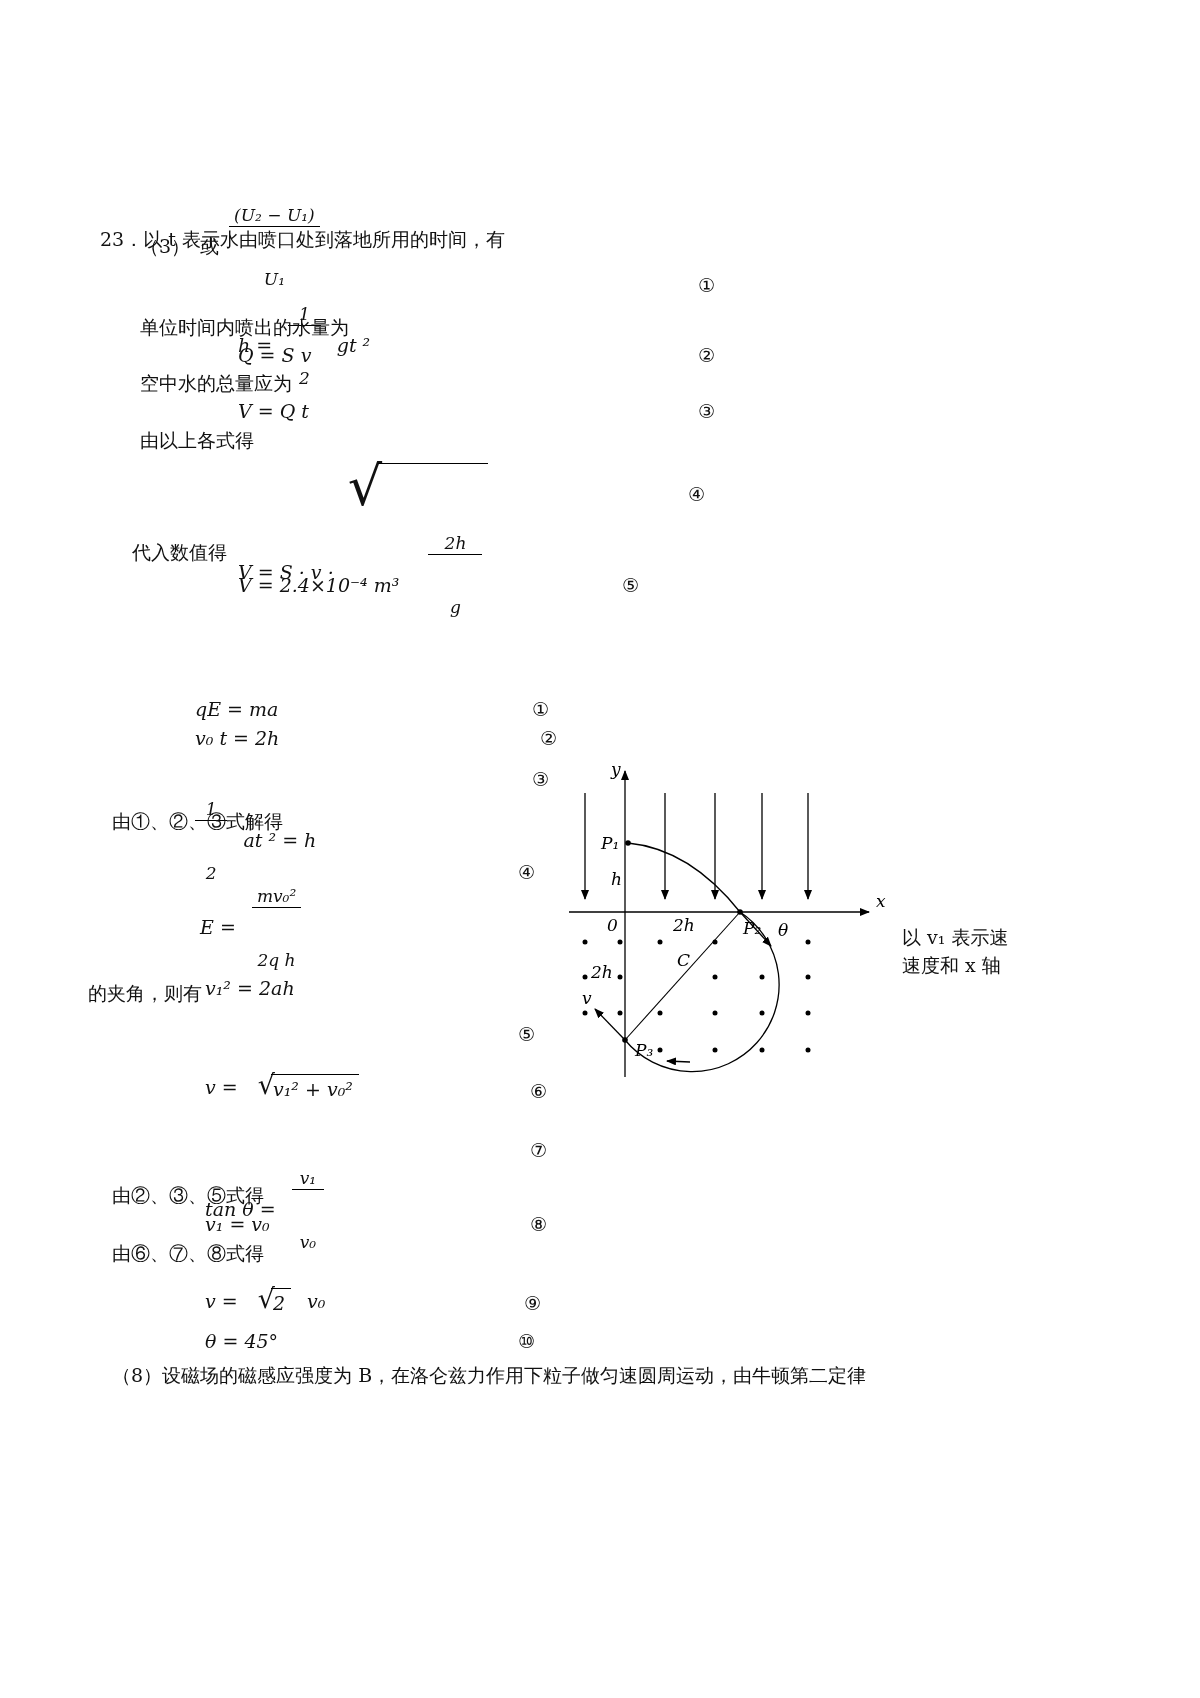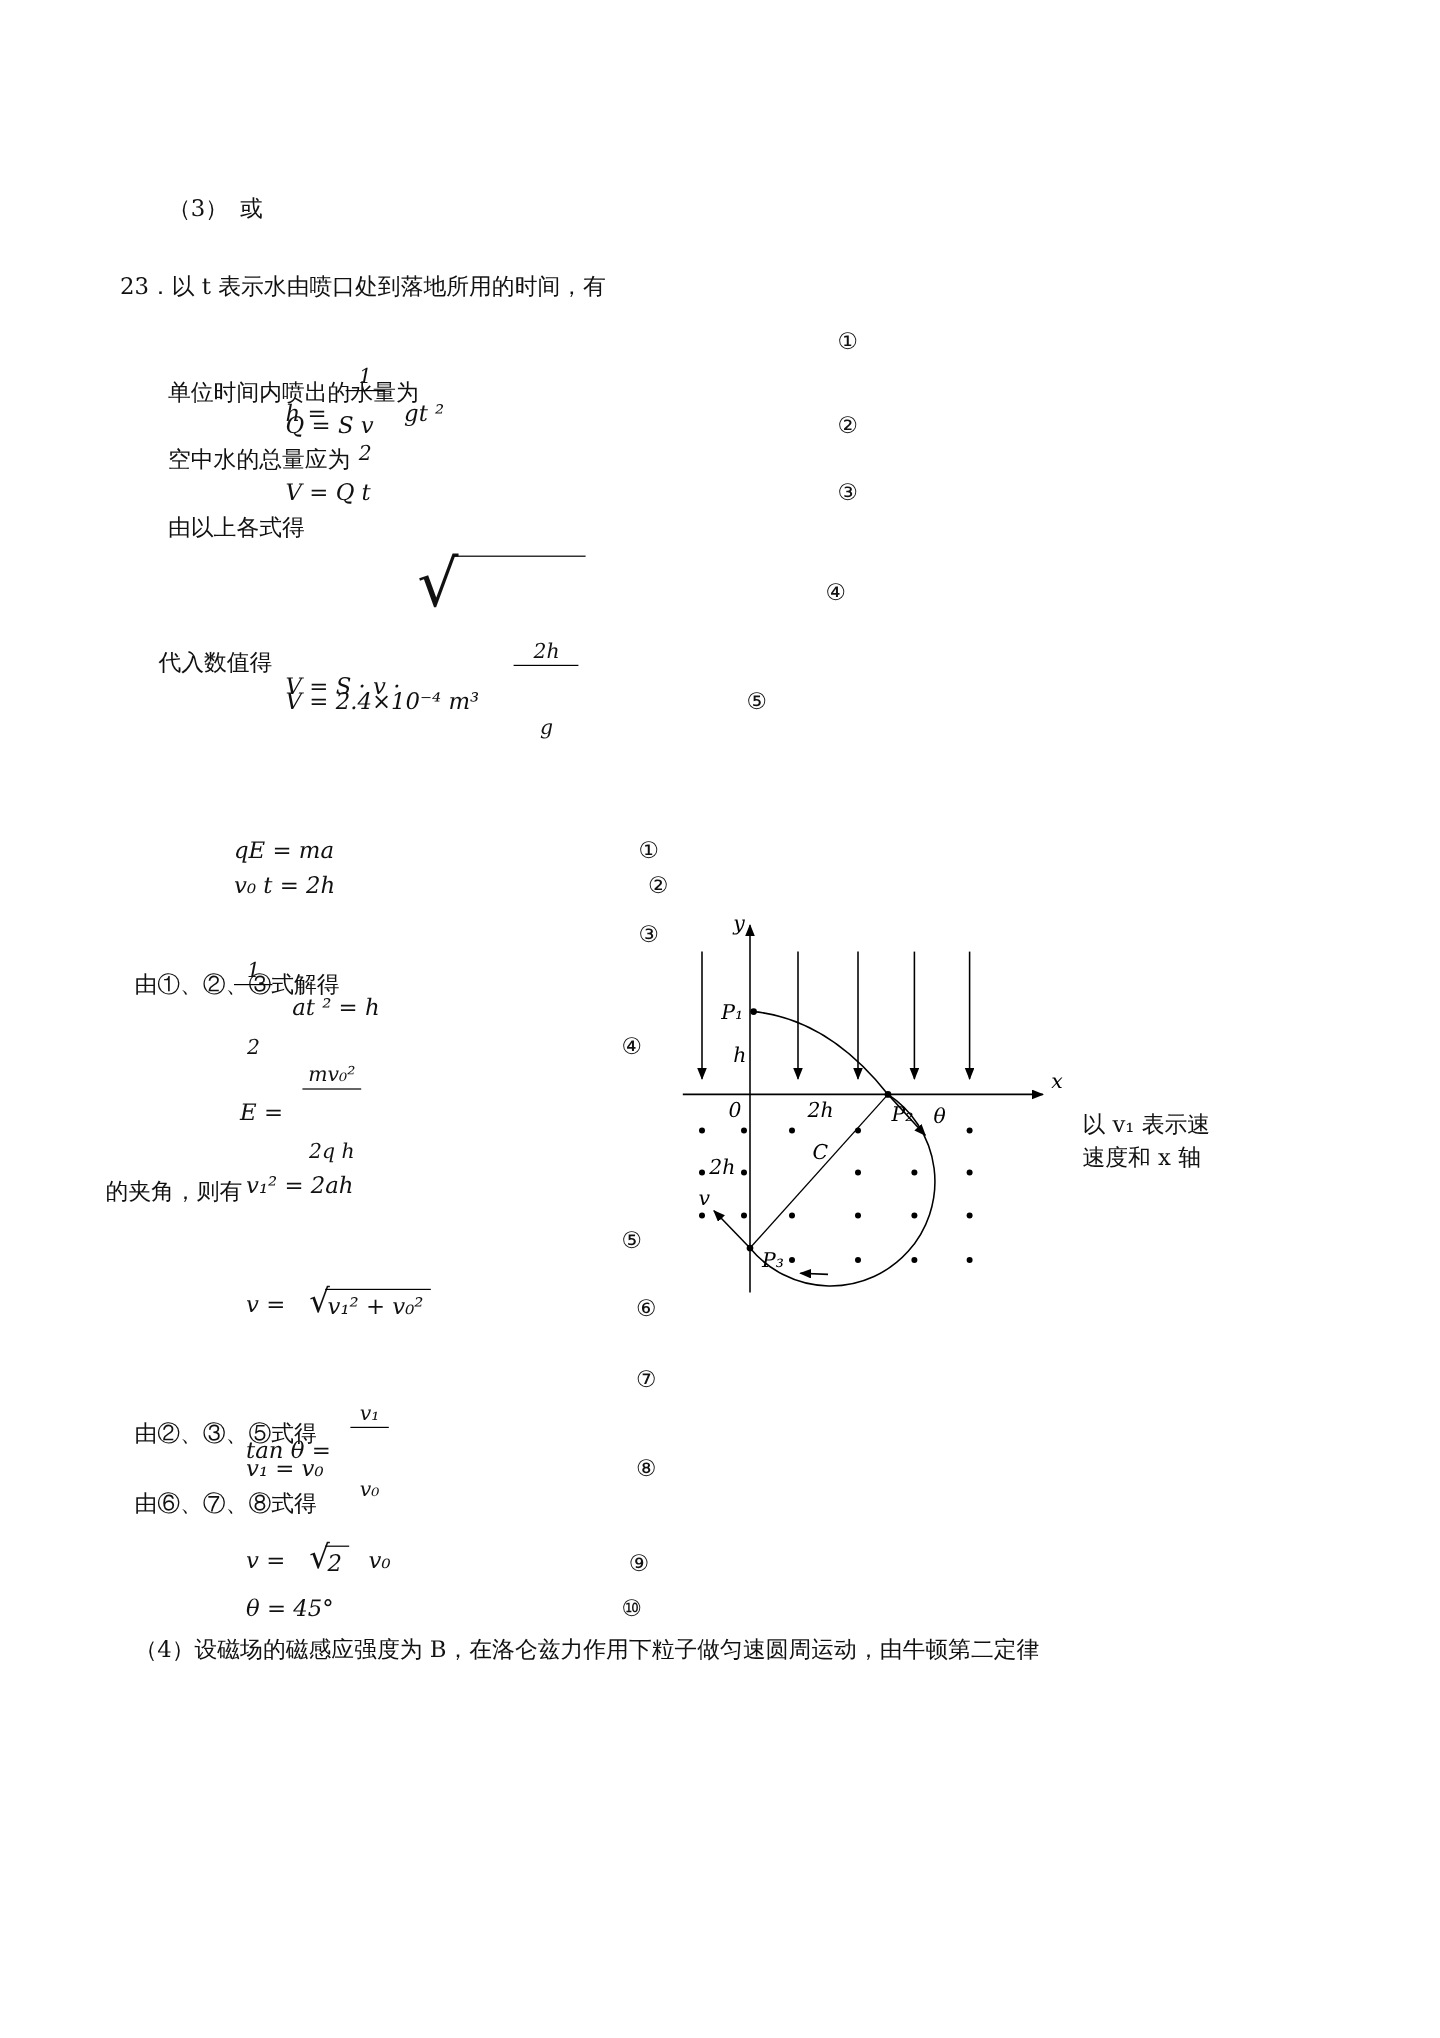--- a/index.html
+++ b/index.html
@@ -26,20 +26,24 @@
   .figtext text{font-family:"DejaVu Serif","Liberation Serif",serif;font-style:italic;font-size:17px;fill:#000}
 </style>
 </head>
 <body>
 
 <div class="page">
 
   <div class="t row" style="left:140px;top:163px">
     <span>（3）</span>
     <span>或</span>
+    <span class="frac math">
+      <span class="num">(U₂ − U₁)</span>
+      <span class="den">U₁</span>
+    </span>
   </div>
 
   <div class="t" style="left:100px;top:228px">23．以 t 表示水由喷口处到落地所用的时间，有</div>
 
   <div class="t math row" style="left:238px;top:262px">
     <span>h = </span>
     <span class="frac">
       <span class="num">1</span>
       <span class="den">2</span>
     </span>
@@ -217,15 +221,15 @@
       <span class="rsign small">√</span>
       <span class="radicand">2</span>
     </span>
     <span> v₀</span>
   </div>
   <span class="tag" style="left:524px;top:1292px">⑨</span>
 
   <div class="t math" style="left:205px;top:1330px">θ = 45°</div>
   <span class="tag" style="left:518px;top:1330px">⑩</span>
 
-  <div class="t" style="left:112px;top:1364px">（4）设磁场的磁感应强度为 B，在洛仑兹力作用下粒子做匀速圆周运动，由牛顿第二定律</div>
+  <div class="t" style="left:112px;top:1364px">（8）设磁场的磁感应强度为 B，在洛仑兹力作用下粒子做匀速圆周运动，由牛顿第二定律</div>
 
 </div>
 
 </body></html>

